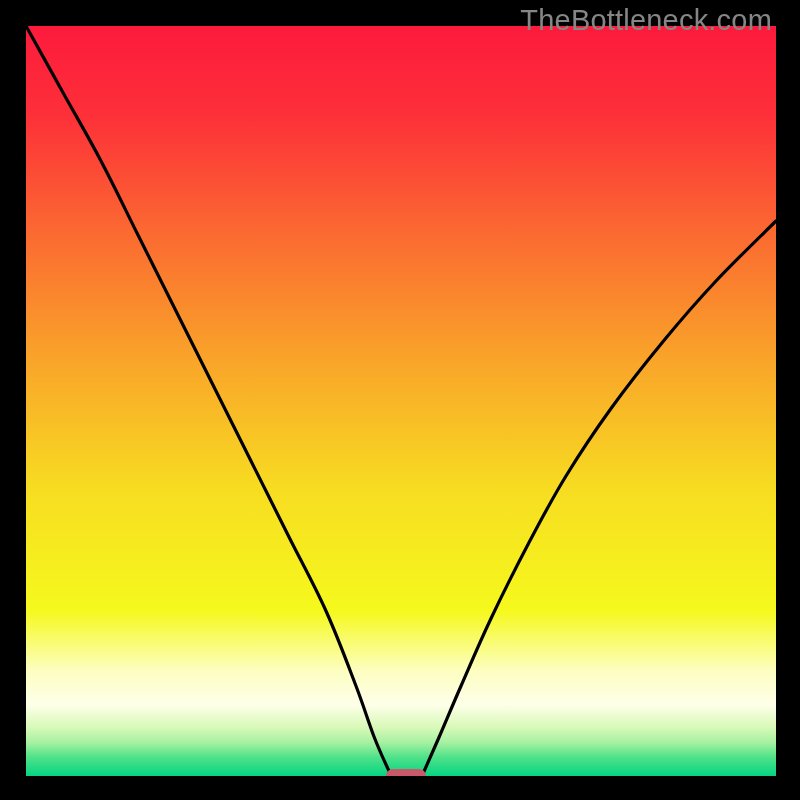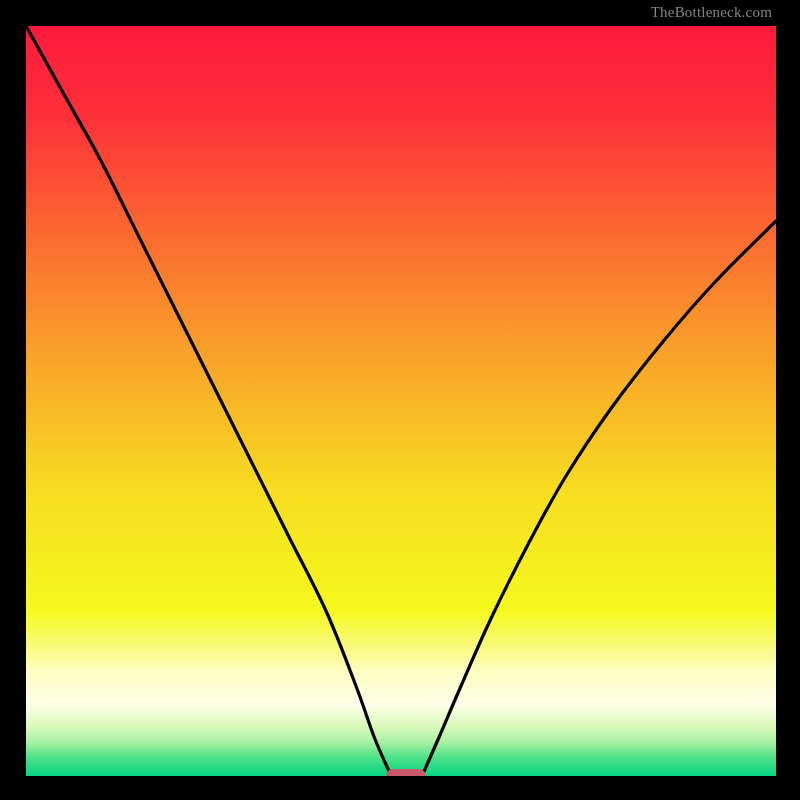--- a/index.html
+++ b/index.html
@@ -19,22 +19,22 @@
     overflow: hidden;
   }
   .gradient {
     position: absolute;
     left: 0; top: 0; width: 100%; height: 100%;
   }
   .watermark {
     position: absolute;
     top: 4px;
     right: 28px;
-    font-family: Liberation Serif, serif;
-    font-size: 15px;
+    font-family: Liberation Sans, sans-serif;
+    font-size: 29px;
     color: #868686;
     letter-spacing: 0.2px;
   }
   svg.curves {
     position: absolute;
     left: 0; top: 0;
     width: 100%;
     height: 100%;
   }
   .marker {

